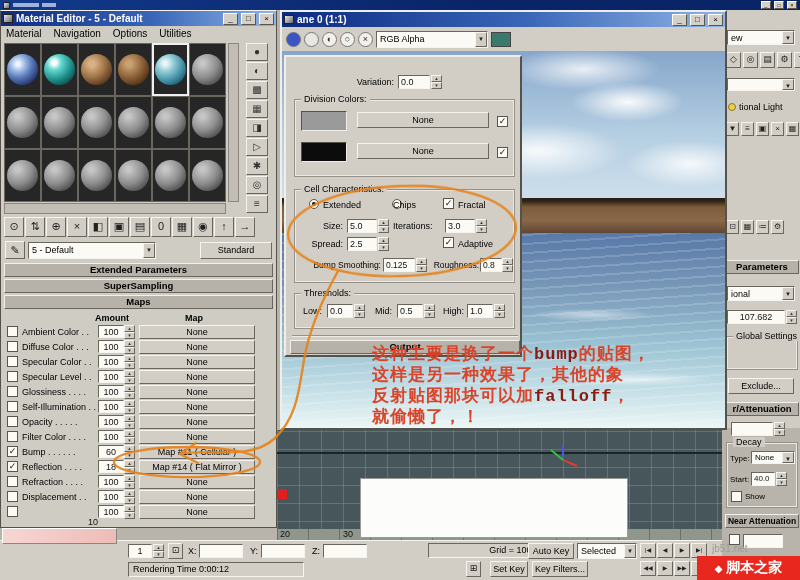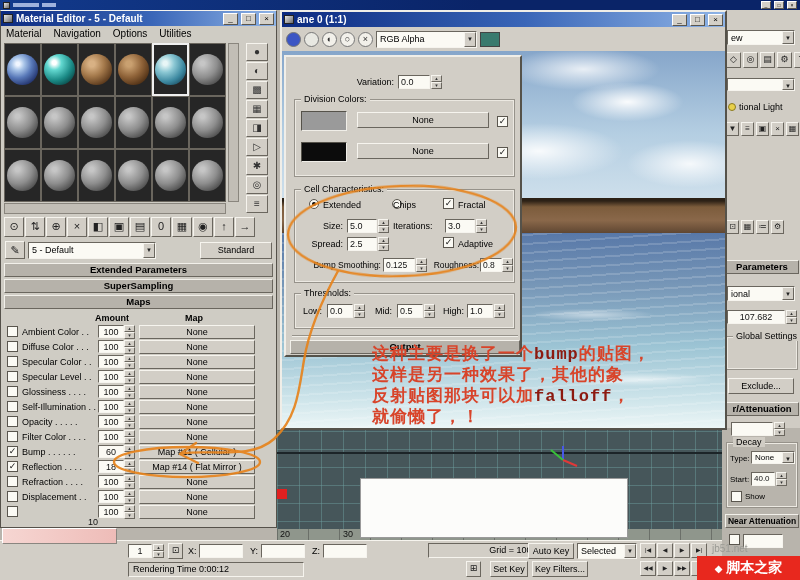--- a/index.html
+++ b/index.html
@@ -79,21 +79,21 @@
 .mlabel{width:76px;font-size:9px;white-space:nowrap;overflow:hidden;color:#000}
 .amt{width:26px;height:13px;text-align:center;flex:none}
 .maps-row .spin{height:13px}
 .mslot{width:116px;margin-left:4px;height:14px}
 
 #render-win{left:280px;top:10px;width:447px;height:420px;background:#d2cec6;border:2px solid;
   border-color:#f0eee8 #55524a #55524a #f0eee8;z-index:12;position:absolute}
 #vfb-bar{display:flex;align-items:center;gap:3px;height:24px;padding:0 4px}
 #vfb-icons{display:flex;gap:3px;align-items:center}
 .vfb-dot{width:15px;height:15px;border-radius:50%;border:1px solid #777;font-size:9px;line-height:13px;text-align:center;color:#333}
-#vfb-combo{width:101px;height:17px}
+#vfb-combo{width:112px;height:17px}
 #vfb-swatch{width:20px;height:15px;border:1px solid #444}
 #render-content{position:absolute;left:0;top:39px;right:0;bottom:0;overflow:hidden}
 #scene{position:absolute;inset:0}
 #sky{position:absolute;left:0;top:0;right:0;height:182px;background:linear-gradient(180deg,#86a6ca 0%,#b4cee2 45%,#dbe8f0 100%)}
 #sky::before{content:"";position:absolute;inset:0;background-image:
   radial-gradient(ellipse 80px 28px at 78% 28%,rgba(255,255,255,.95),rgba(255,255,255,0) 70%),
   radial-gradient(ellipse 120px 40px at 58% 55%,rgba(255,255,255,.9),rgba(255,255,255,0) 70%),
   radial-gradient(ellipse 90px 34px at 92% 62%,rgba(255,255,255,.85),rgba(255,255,255,0) 70%),
   radial-gradient(ellipse 110px 30px at 68% 10%,rgba(255,255,255,.8),rgba(255,255,255,0) 70%)}
 #wall{position:absolute;left:0;right:0;top:147px;height:36px;background:linear-gradient(180deg,#2c2116 0 8%,#7c5c3c 25%,#8a684a 62%,#5c4430 100%)}

